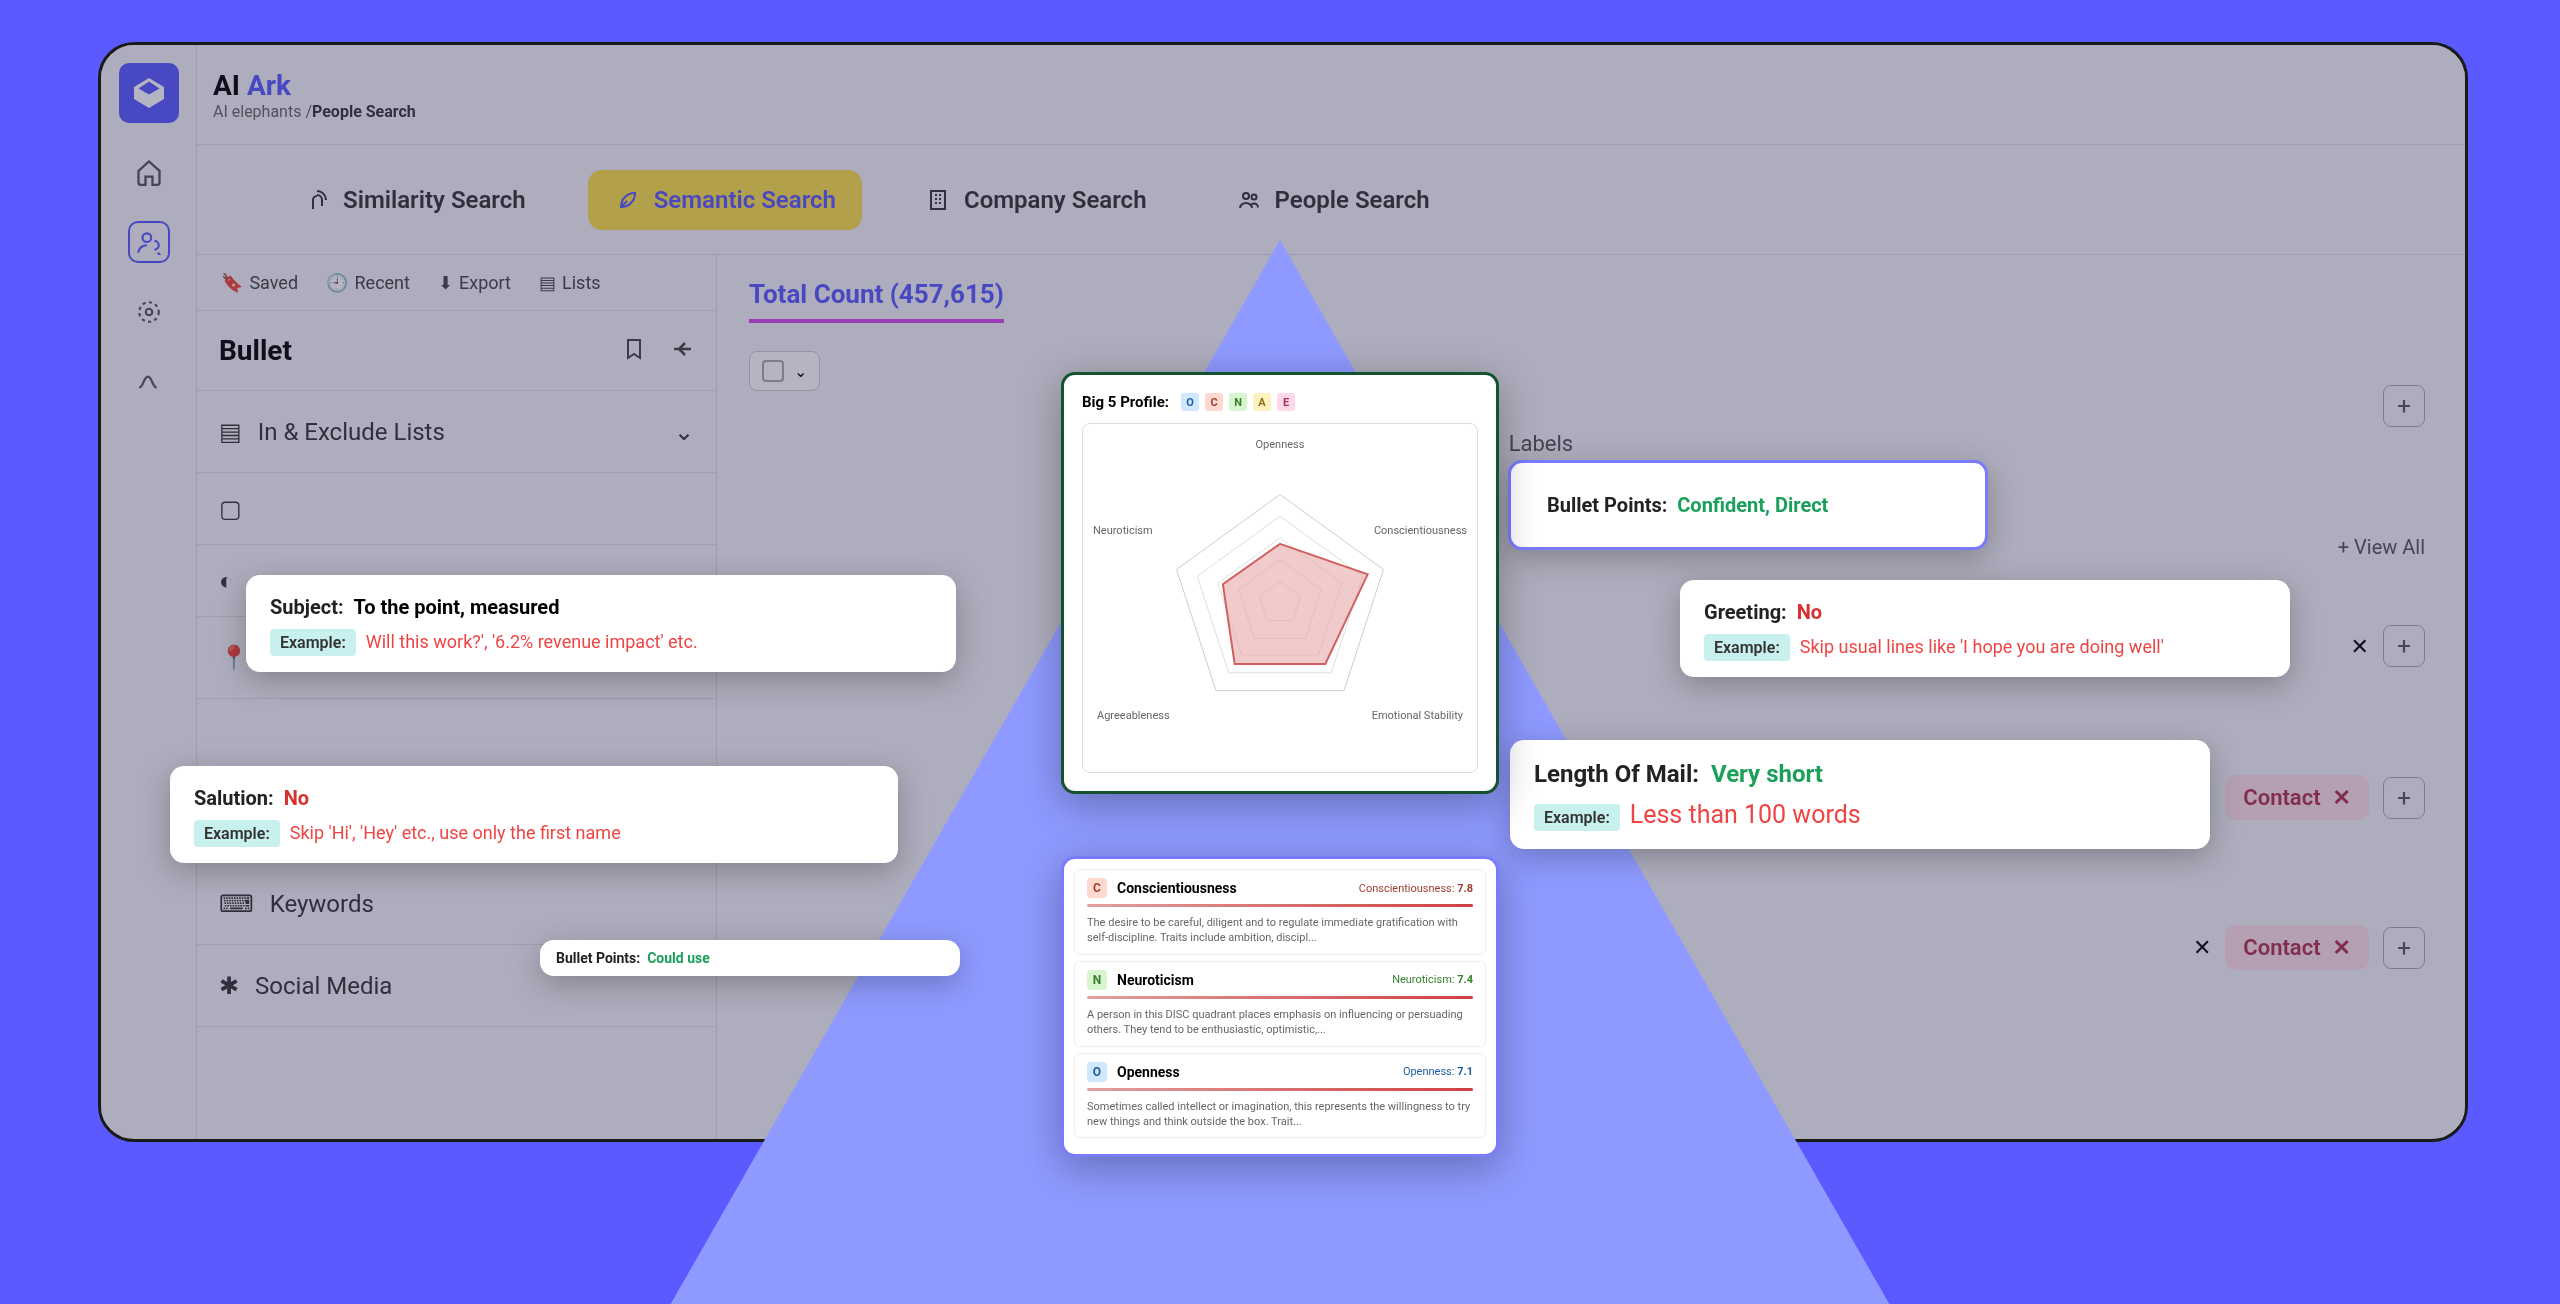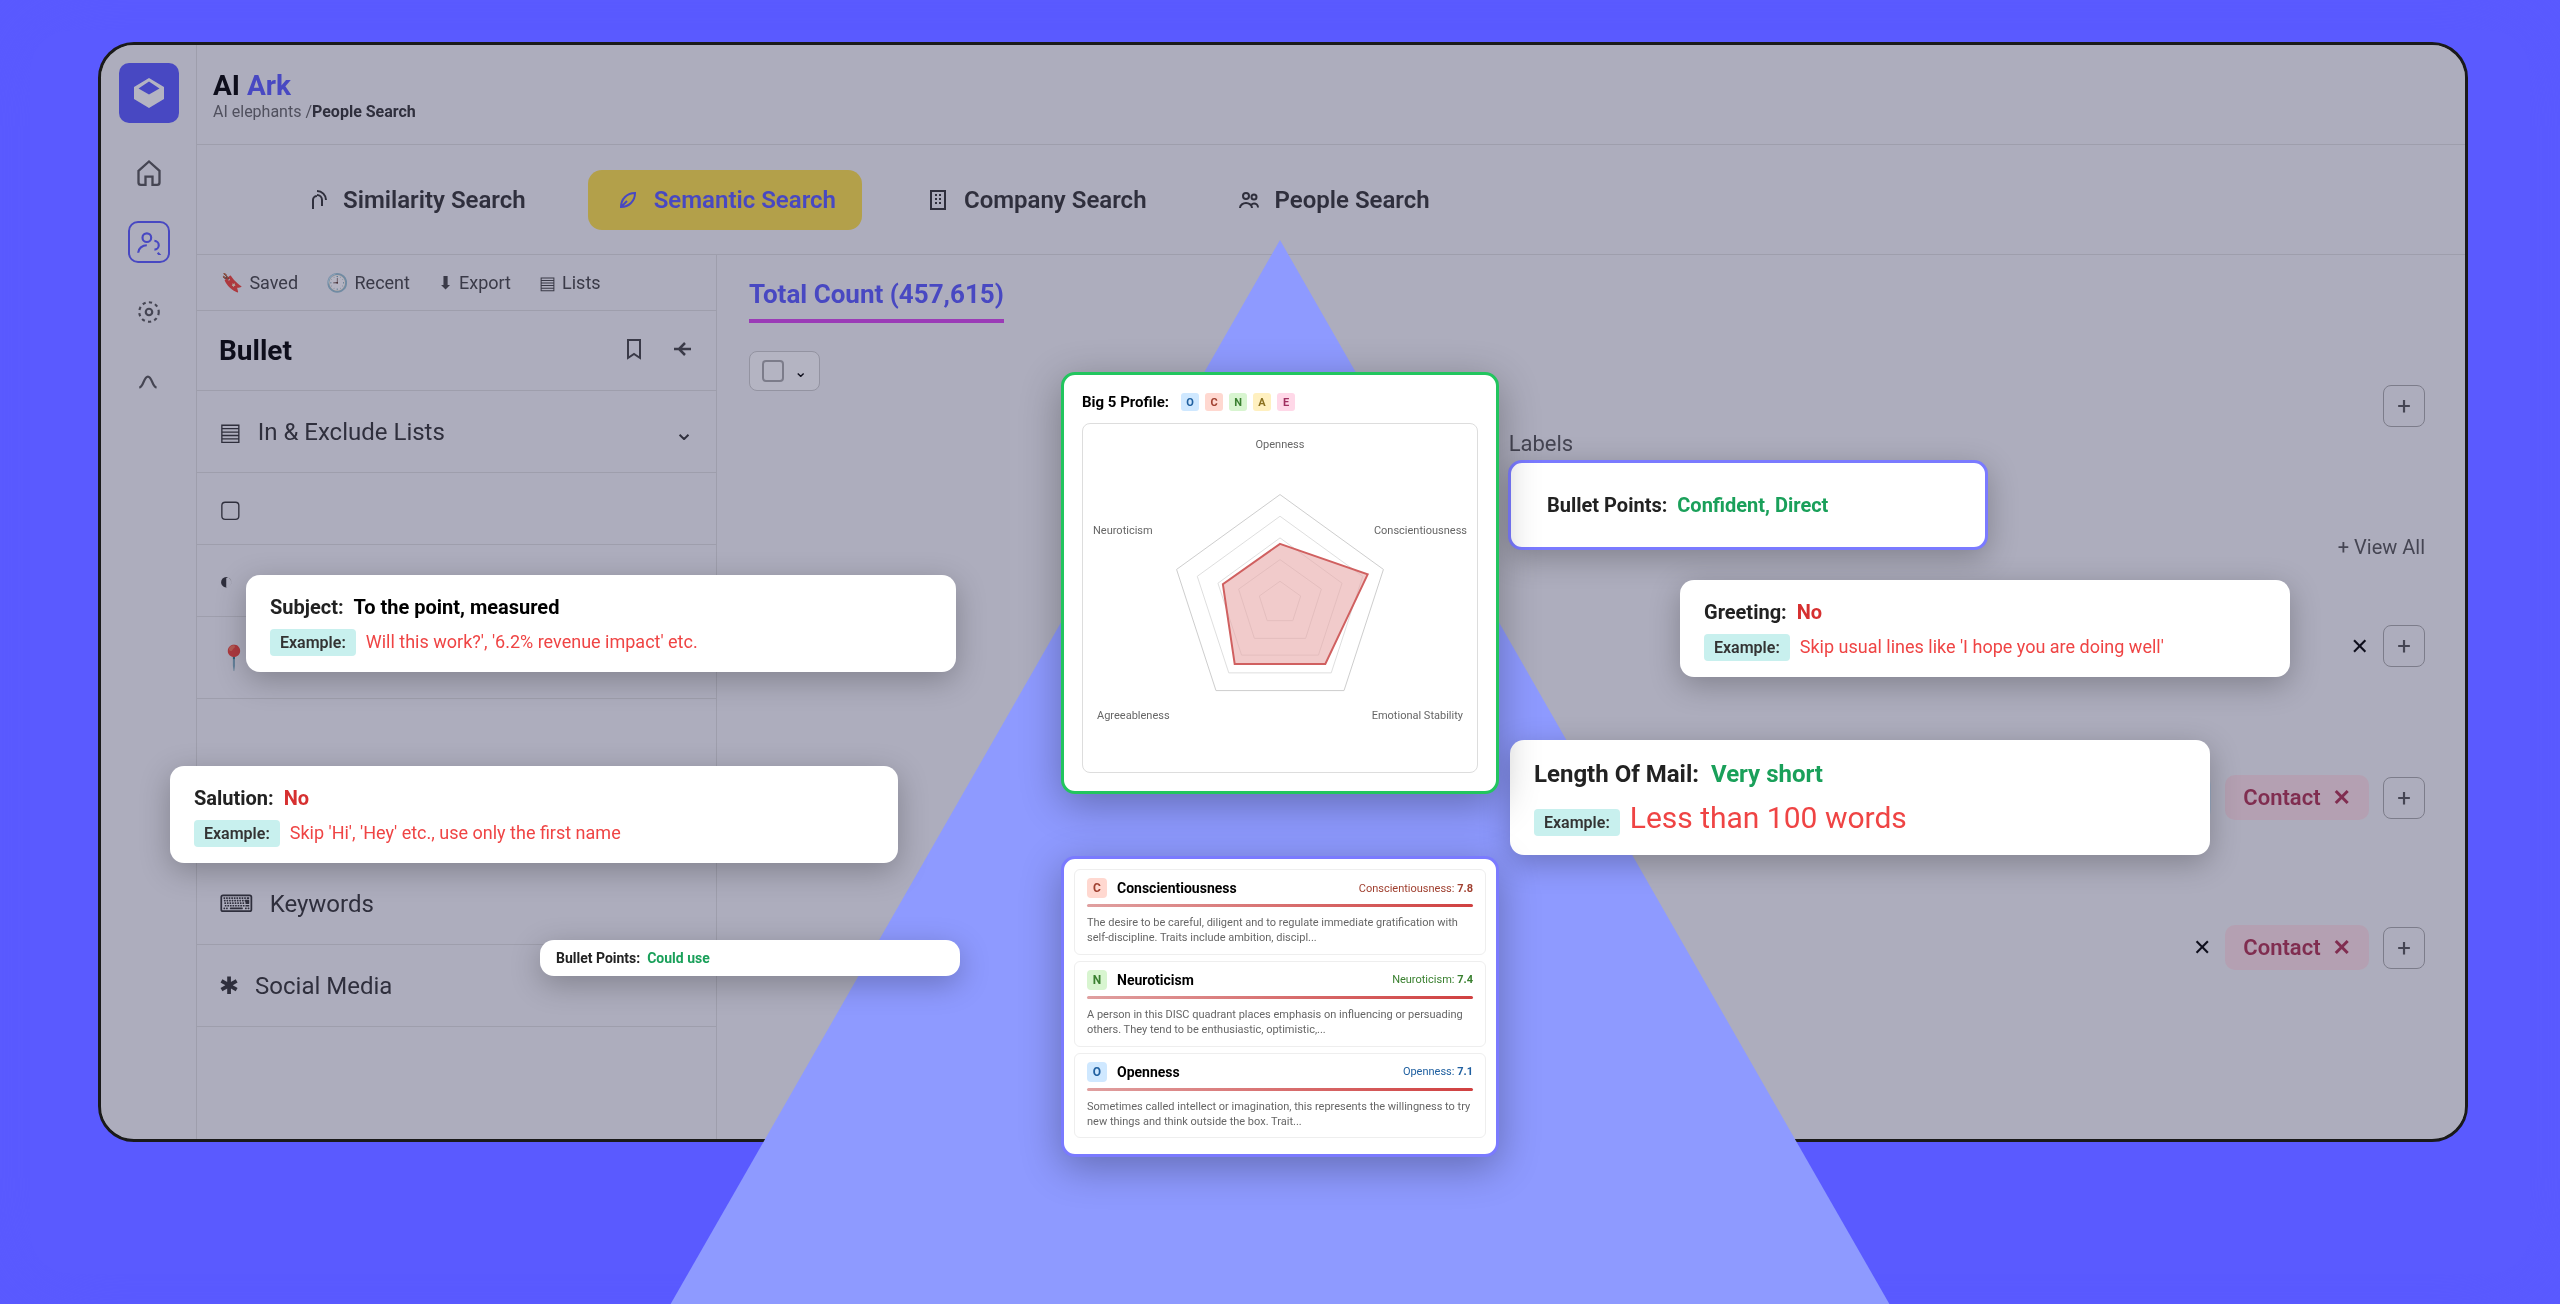--- a/index.html
+++ b/index.html
@@ -51,21 +51,21 @@
 .card .line1 { font-size: 20px; margin-bottom: 12px; }
 .card .line1 .label { font-weight: 700; color: #222; }
 .card .line1 .val-green { color: #1aa05a; font-weight: 700; }
 .card .line1 .val-red { color: #d63030; font-weight: 700; }
 .card .example-tag { background: #c8f0ee; color: #333; padding: 4px 10px; border-radius: 4px; font-size: 16px; font-weight: 600; margin-right: 10px; }
 .card .example-text { font-size: 18px; color: #ef4444; }
 .card.small { padding: 10px 16px; }
 .card.small .line1 { font-size: 14px; margin: 0; }
 
 
-.big5 { position: absolute; top: 372px; left: 50%; transform: translateX(-50%); width: 438px; background: #fff; border: 3px solid #22c55e; border-radius: 14px; padding: 18px; z-index: 30; box-shadow: 0 10px 40px rgba(0,0,0,0.3); }
+.big5 { position: absolute; top: 372px; left: 50%; transform: translateX(-50%); width: 438px; background: #fff; border: 3px solid #14532d; border-radius: 14px; padding: 18px; z-index: 30; box-shadow: 0 10px 40px rgba(0,0,0,0.3); }
 .big5-title { font-size: 15px; font-weight: 700; display: flex; align-items: center; gap: 12px; margin-bottom: 12px; }
 .ocn { display: flex; gap: 6px; }
 .ocn span { width: 18px; height: 18px; border-radius: 3px; font-size: 11px; font-weight: 700; display: flex; align-items: center; justify-content: center; }
 .ocn .o { background: #cfe8ff; color: #2060a0; }
 .ocn .c { background: #ffd8d0; color: #a04030; }
 .ocn .n { background: #d8f5d0; color: #3a8030; }
 .ocn .a { background: #fff0c0; color: #8a7020; }
 .ocn .e { background: #ffd8e8; color: #a03060; }
 .radar-box { border: 1px solid #ddd; border-radius: 8px; height: 350px; position: relative; }
 .radar-label { position: absolute; font-size: 11px; color: #666; }
@@ -310,21 +310,21 @@
   <div class="line1" style="margin:16px"><span class="label">Bullet Points:</span>&nbsp;&nbsp;<span class="val-green">Confident, Direct</span></div>
 </div>
 
 <div class="card" style="top:580px;left:1680px;width:610px">
   <div class="line1"><span class="label">Greeting:</span>&nbsp;&nbsp;<span class="val-red">No</span></div>
   <div><span class="example-tag">Example:</span><span class="example-text">Skip usual lines like 'I hope you are doing well'</span></div>
 </div>
 
 <div class="card" style="top:740px;left:1510px;width:700px">
   <div class="line1" style="font-size:24px"><span class="label">Length Of Mail:</span>&nbsp;&nbsp;<span class="val-green">Very short</span></div>
-  <div><span class="example-tag">Example:</span><span class="example-text" style="font-size:30px">Less than 100 words</span></div>
+  <div><span class="example-tag">Example:</span><span class="example-text" style="font-size:25px">Less than 100 words</span></div>
 </div>
 
 <div class="big5">
   <div class="big5-title">
     <span>Big 5 Profile:</span>
     <div class="ocn">
       <span class="o">O</span>
       <span class="c">C</span>
       <span class="n">N</span>
       <span class="a">A</span>

